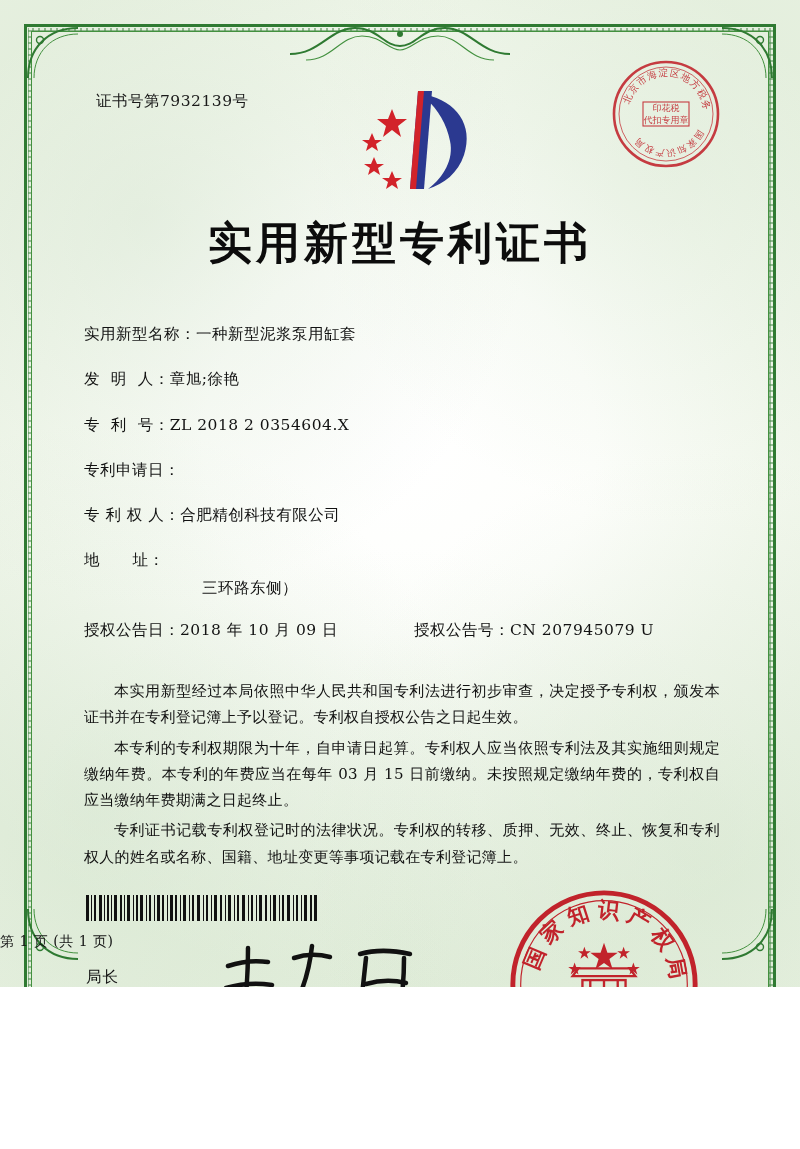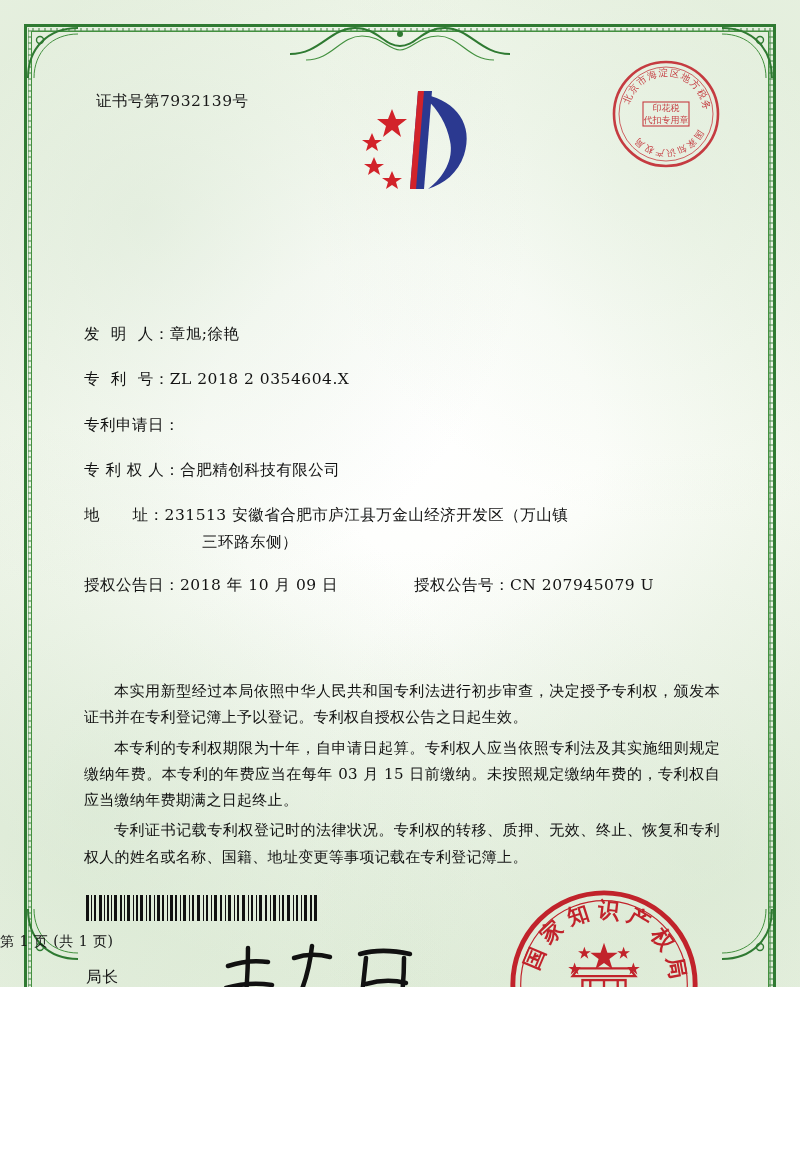--- a/index.html
+++ b/index.html
@@ -284,42 +284,46 @@
       <textPath href="#taxTop" startOffset="8%">北京市海淀区地方税务局</textPath>
     </text>
     <text font-size="9" fill="#c1232b" font-family="DejaVu Serif, serif" letter-spacing="1.4">
       <textPath href="#taxBot" startOffset="14%">国家知识产权局</textPath>
     </text>
     <rect x="33" y="44" width="46" height="24" fill="none" stroke="#c1232b" stroke-width="1.1"></rect>
     <text x="56" y="53" font-size="9" fill="#c1232b" text-anchor="middle" font-family="DejaVu Serif, serif">印花税</text>
     <text x="56" y="65" font-size="9" fill="#c1232b" text-anchor="middle" font-family="DejaVu Serif, serif">代扣专用章</text>
   </svg>
 
+  <div class="title">实用新型专利证书</div>
 
   <div class="fields">
+    <div class="frow">
+      <span class="flabel">实用新型名称：</span>
+      <span class="fvalue">一种新型泥浆泵用缸套</span>
+    </div>
     <div class="frow">
       <span class="flabel">发  明  人：</span>
       <span class="fvalue">章旭;徐艳</span>
     </div>
     <div class="frow">
       <span class="flabel">专  利  号：</span>
       <span class="fvalue">ZL 2018 2 0354604.X</span>
     </div>
     <div class="frow">
       <span class="flabel">专利申请日：</span>
     </div>
     <div class="frow">
       <span class="flabel">专 利 权 人：</span>
       <span class="fvalue">合肥精创科技有限公司</span>
     </div>
     <div class="frow tight">
       <div style="display:flex; flex-direction:column;">
         <div style="display:flex;text-align:right;">
           <span class="flabel">地      址：</span>
-          <span class="fvalue">231513 安徽省合肥市庐江县万金山经济开发区（万山镇</span>
         </div>
         <div class="addr-second">三环路东侧）</div>
       </div>
     </div>
     <div class="grant-row">
       <div class="grant-left">
         <span class="flabel">授权公告日：</span><span class="fvalue">2018 年 10 月 09 日</span>
       </div>
       <div class="grant-right">
         <span class="flabel">授权公告号：</span><span class="fvalue">CN 207945079 U</span>

